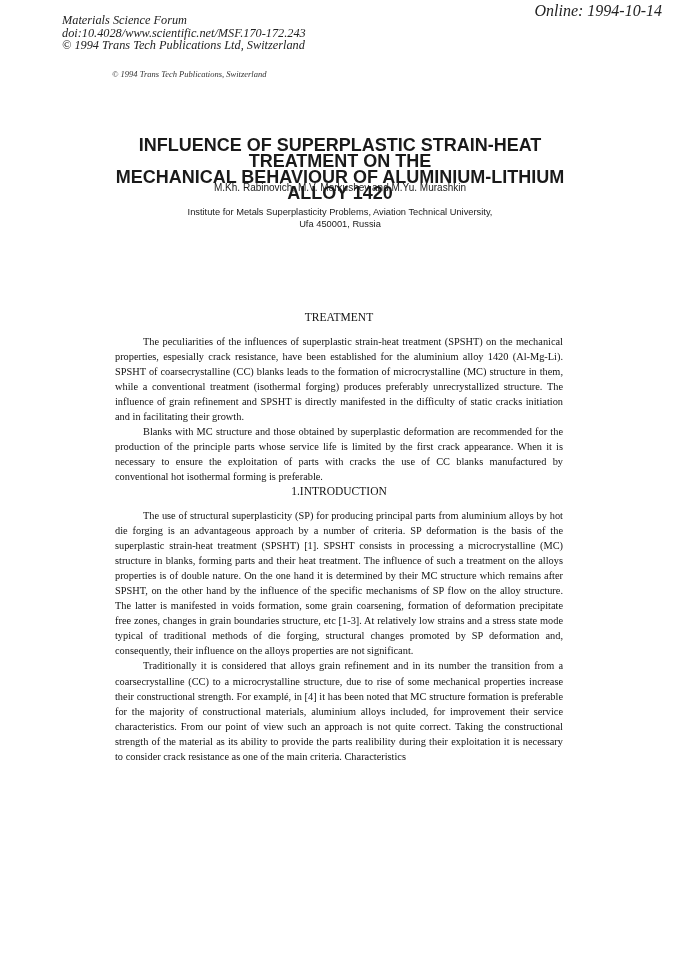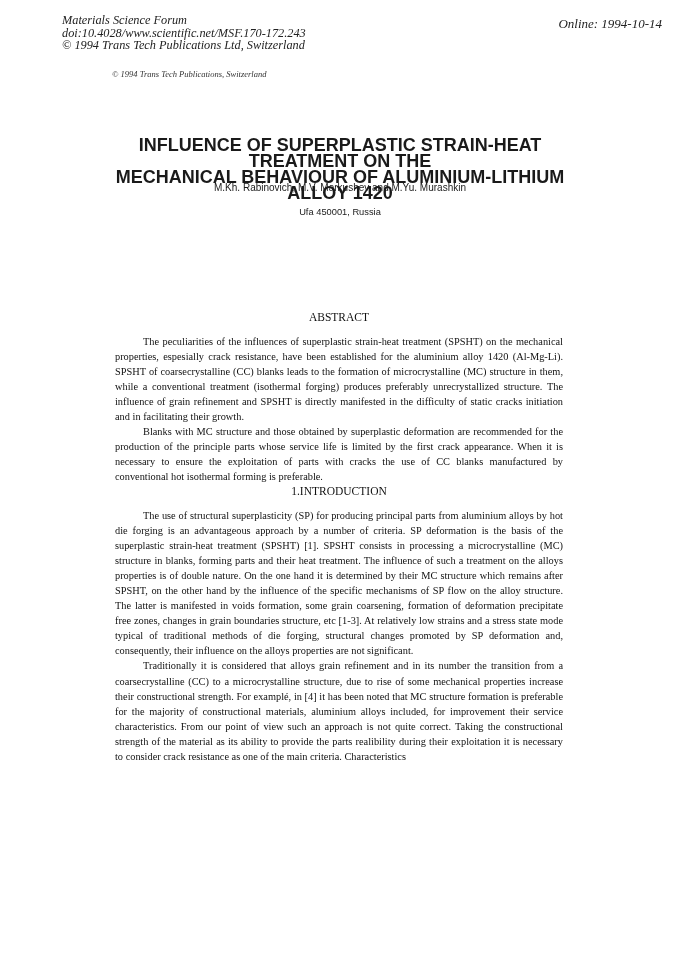--- a/index.html
+++ b/index.html
@@ -1,19 +1,19 @@
 <!DOCTYPE html>
 <html><head>
 <meta charset="utf-8">
 <style>
   html, body { margin:0; padding:0; background:#fff; }
   body { width:678px; height:959px; position:relative; overflow:hidden; color:#111; }
   .hdr { position:absolute; left:62px; top:14px; font-family:"Liberation Serif", serif; font-style:italic; font-size:12.3px; line-height:12.5px; color:#222; }
   .hdr div { white-space:nowrap; }
-  .online { position:absolute; right:16px; top:16px; font-family:"Liberation Serif", serif; font-style:italic; font-size:13px; color:#222; }
+  .online { position:absolute; right:16px; top:2px; font-family:"Liberation Serif", serif; font-style:italic; font-size:16px; color:#222; }
   .copy2 { position:absolute; left:112px; top:69px; font-family:"Liberation Serif", serif; font-style:italic; font-size:8.5px; color:#333; }
   .title { position:absolute; left:110px; width:460px; top:137px; text-align:center; font-family:"Liberation Sans", sans-serif; font-weight:bold; font-size:18px; line-height:16px; color:#1a1a1a; }
   .authors { position:absolute; left:110px; width:460px; top:182px; text-align:center; font-family:"Liberation Sans", sans-serif; font-size:10px; color:#1a1a1a; }
   .affil { position:absolute; left:110px; width:460px; top:206px; text-align:center; font-family:"Liberation Sans", sans-serif; font-size:9.3px; line-height:12px; color:#1a1a1a; }
   .section-h { position:absolute; left:115px; width:448px; text-align:center; font-family:"Liberation Serif", serif; font-size:11.5px; color:#111; }
   .para { position:absolute; left:115px; width:448px; font-family:"Liberation Serif", serif; font-size:10.35px; line-height:15.05px; text-align:justify; color:#111; }
   .para p { margin:0; text-indent:28px;font-family:Liberation Serif, serif; }
 </style>
 </head>
 <body>
@@ -25,24 +25,25 @@
 </div>
 <div class="online">Online: 1994-10-14</div>
 <div class="copy2">© 1994 Trans Tech Publications, Switzerland</div>
 
 <div class="title">
   <div>INFLUENCE OF SUPERPLASTIC STRAIN-HEAT TREATMENT ON THE</div>
   <div>MECHANICAL BEHAVIOUR OF ALUMINIUM-LITHIUM ALLOY 1420</div>
 </div>
 <div class="authors">M.Kh. Rabinovich, M.V. Markushev and M.Yu. Murashkin</div>
 <div class="affil">
+  <div>Institute for Metals Superplasticity Problems, Aviation Technical University,</div>
   <div>Ufa 450001, Russia</div>
 </div>
 
-<div class="section-h" style="top:311px;">ABSTRACT</div>
+<div class="section-h" style="top:311px;">TREATMENT</div>
 <div class="para" style="top:334px;">
   <p>The peculiarities of the influences of superplastic strain-heat treatment (SPSHT) on the mechanical properties, espesially crack resistance, have been established for the aluminium alloy 1420 (Al-Mg-Li). SPSHT of coarsecrystalline (CC) blanks leads to the formation of microcrystalline (MC) structure in them, while a conventional treatment (isothermal forging) produces preferably unrecrystallized structure. The influence of grain refinement and SPSHT is directly manifested in the difficulty of static cracks initiation and in facilitating their growth.</p>
   <p>Blanks with MC structure and those obtained by superplastic deformation are recommended for the production of the principle parts whose service life is limited by the first crack appearance. When it is necessary to ensure the exploitation of parts with cracks the use of CC blanks manufactured by conventional hot isothermal forming is preferable.</p>
 </div>
 
 <div class="section-h" style="top:485px;">1.INTRODUCTION</div>
 <div class="para" style="top:508px;">
   <p>The use of structural superplasticity (SP) for producing principal parts from aluminium alloys by hot die forging is an advantageous approach by a number of criteria. SP deformation is the basis of the superplastic strain-heat treatment (SPSHT) [1]. SPSHT consists in processing a microcrystalline (MC) structure in blanks, forming parts and their heat treatment. The influence of such a treatment on the alloys properties is of double nature. On the one hand it is determined by their MC structure which remains after SPSHT, on the other hand by the influence of the specific mechanisms of SP flow on the alloy structure. The latter is manifested in voids formation, some grain coarsening, formation of deformation precipitate free zones, changes in grain boundaries structure, etc [1-3]. At relatively low strains and a stress state mode typical of traditional methods of die forging, structural changes promoted by SP deformation and, consequently, their influence on the alloys properties are not significant.</p>
   <p>Traditionally it is considered that alloys grain refinement and in its number the transition from a coarsecrystalline (CC) to a microcrystalline structure, due to rise of some mechanical properties increase their constructional strength. For examplé, in [4] it has been noted that MC structure formation is preferable for the majority of constructional materials, aluminium alloys included, for improvement their service characteristics. From our point of view such an approach is not quite correct. Taking the constructional strength of the material as its ability to provide the parts realibility during their exploitation it is necessary to consider crack resistance as one of the main criteria. Characteristics</p>
 </div>

